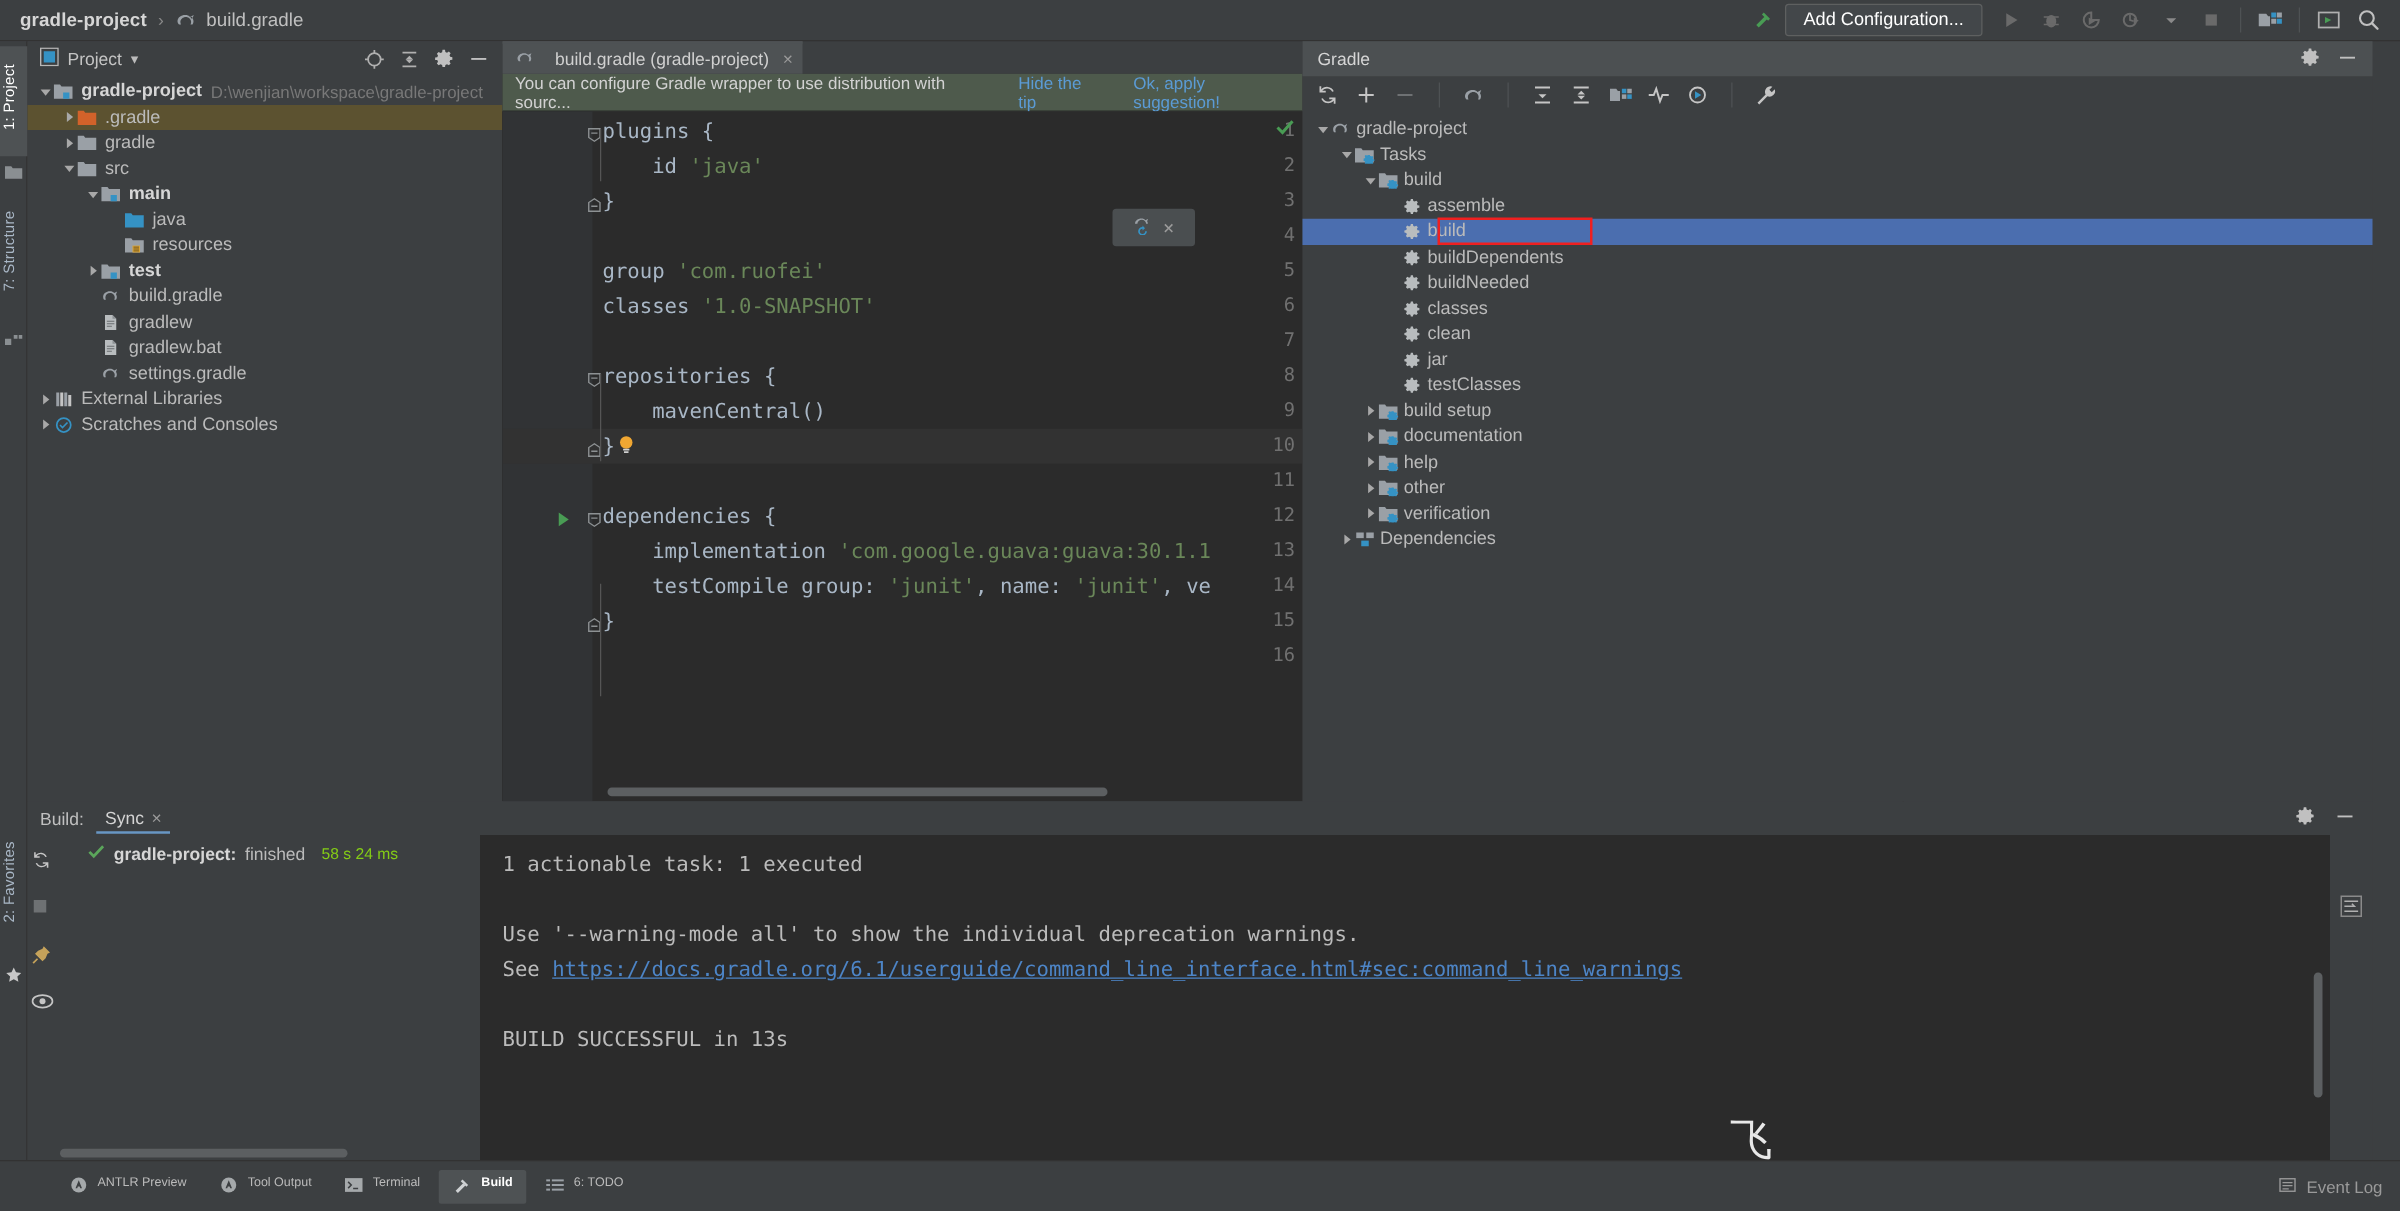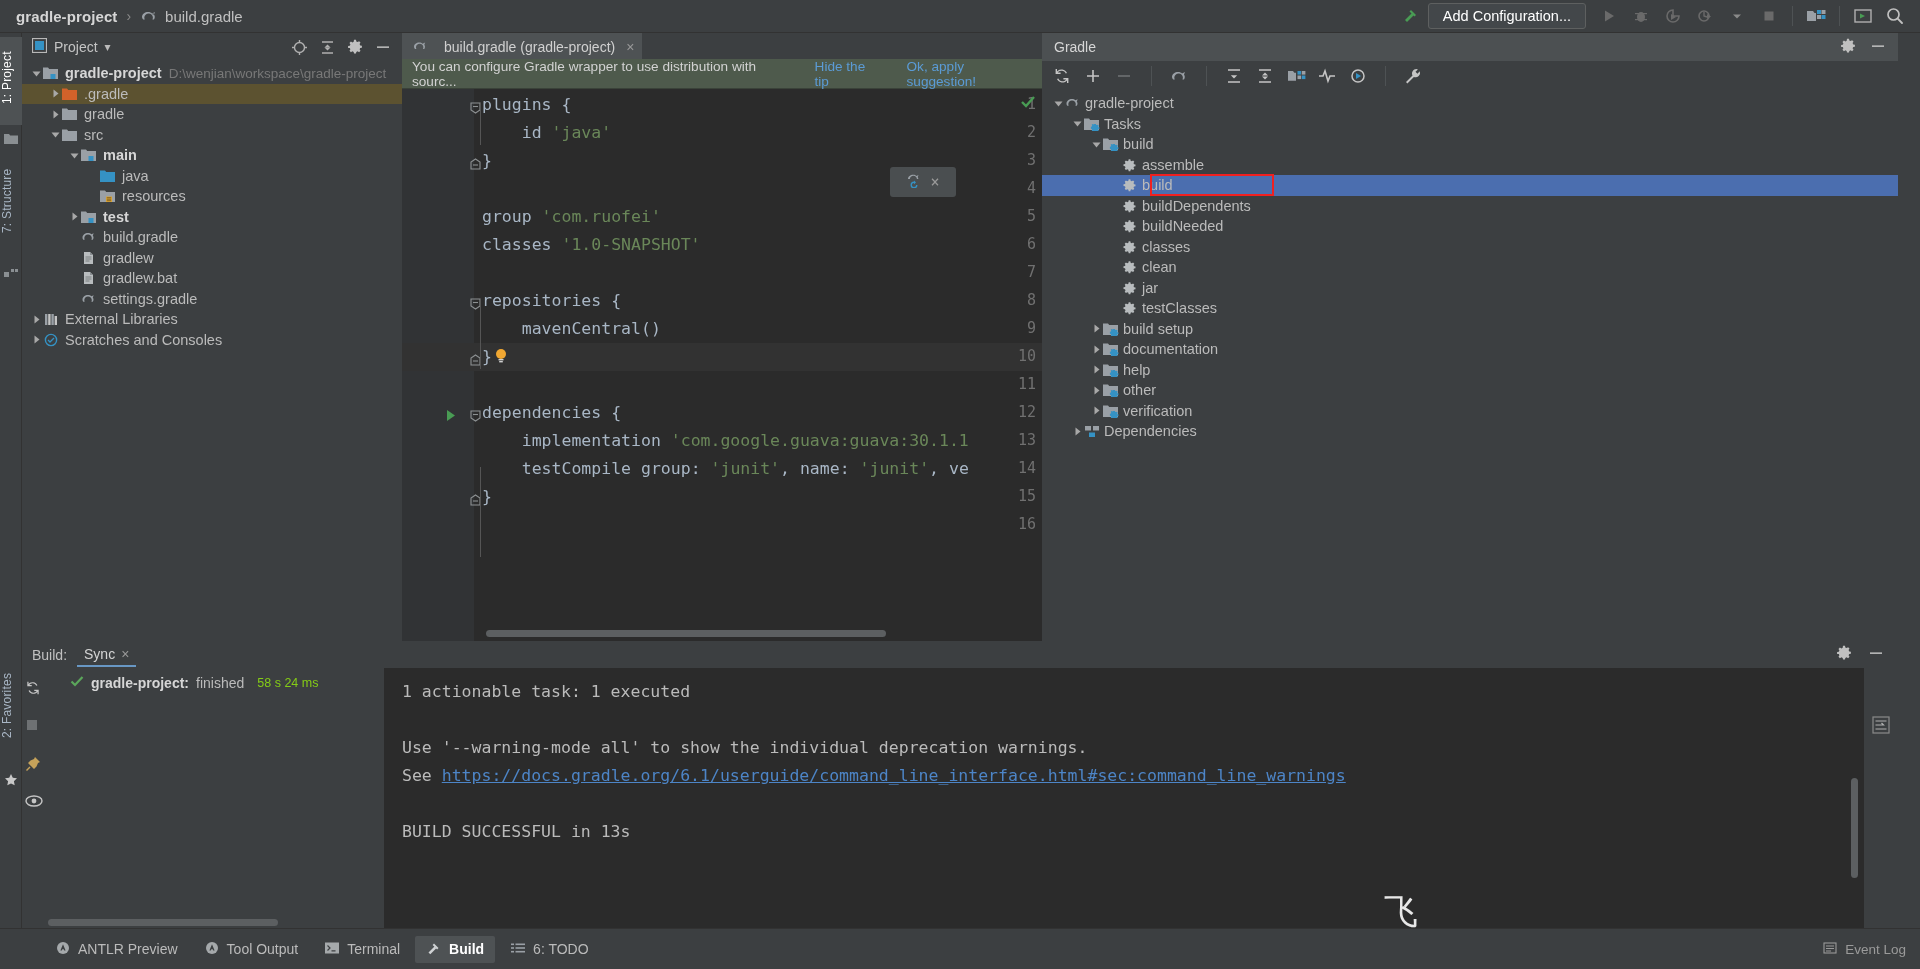--- a/index.html
+++ b/index.html
@@ -159,21 +159,21 @@
   .console .link { color:#4d85c7; text-decoration:underline; }
   .console .vscroll { position:absolute; right:6px; top:110px; width:7px; height:100px; background:#5c5f61; border-radius:4px;}
   .console-right { width:34px; background:#3c3f41; display:flex; flex-direction:column; align-items:center; padding-top:48px;}
 
   
   .statusbar {
     position:absolute; left:0; bottom:0; width:1920px; height:41px;
     background:#3c3f41; border-top:1px solid #323232;
     display:flex; align-items:center; padding-left:44px; gap:4px;
   }
-  .sbtab { display:flex; align-items:flex-start; gap:7px; font-size:14px; color:#bbbbbb; padding:5px 11px; border-radius:2px;}
+  .sbtab { display:flex; align-items:flex-start; gap:7px; font-size:10px; color:#bbbbbb; padding:5px 11px; border-radius:2px;}
   .sbtab.active { background:#4e5254; color:#ffffff; font-weight:bold; }
   .statusbar .right { margin-left:auto; display:flex; align-items:center; gap:8px; padding-right:14px; font-size:13.5px; color:#9a9a9a;}
 
   .watermark {
     position:absolute; right:180px; bottom:38px;
     font-size:30px; color:#e8e8e8; opacity:.92; font-family:"Liberation Sans", sans-serif;
   }
   .wm-logo { position:absolute; right:126px; bottom:34px; font-size:34px; color:#e8e8e8; }
 
   .bphscroll { position:absolute; left:26px; bottom:2px; width:230px; height:7px; background:#5c5f61; border-radius:4px;}

